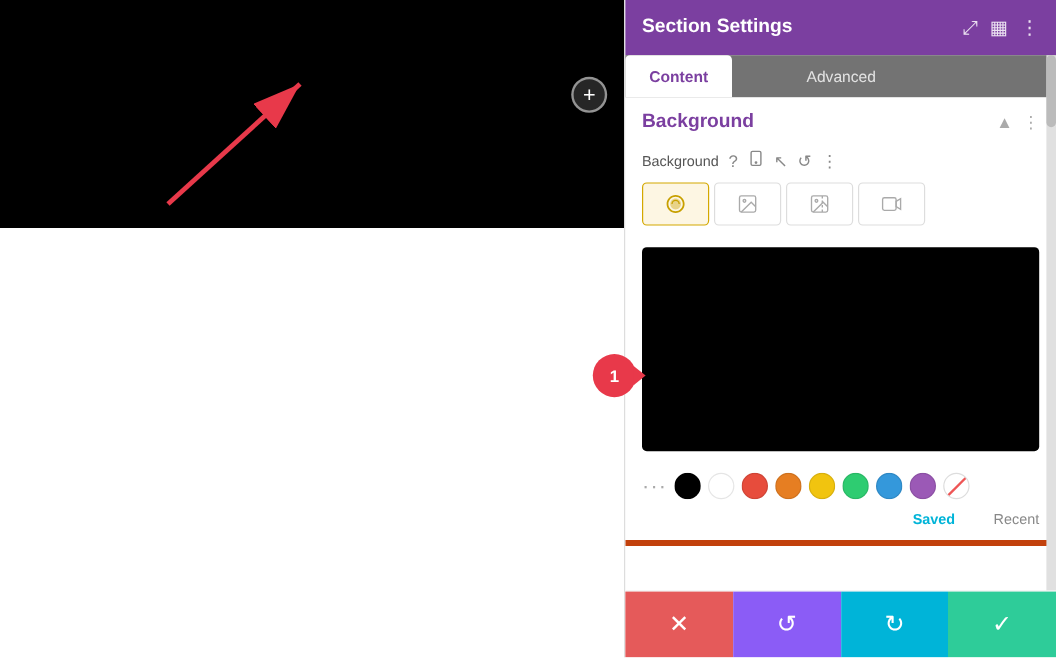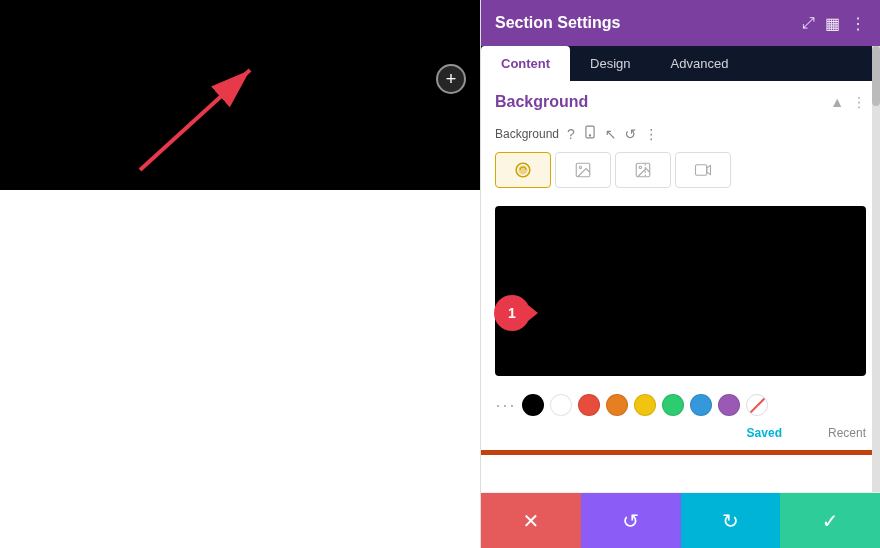--- a/index.html
+++ b/index.html
@@ -77,21 +77,21 @@
       right: -8px;
       top: 50%;
       transform: translateY(-50%);
       border-left: 10px solid #e8394a;
       border-top: 8px solid transparent;
       border-bottom: 8px solid transparent;
     }
 
     
     .panel {
-      width: 400px;
+      width: 360px;
       background: white;
       display: flex;
       flex-direction: column;
       border-left: 1px solid #ddd;
       height: 548px;
       overflow: hidden;
       position: relative;
     }
 
     
@@ -115,23 +115,24 @@
       gap: 10px;
     }
     .header-icon {
       color: rgba(255,255,255,0.85);
       font-size: 16px;
       cursor: pointer;
     }
 
     
     .panel-tabs {
-      background: #0f172a;
+      background: #737373;
       display: flex;
       padding: 0 0 0 0;
+      gap: 42px;
     }
     .tab-item {
       padding: 10px 20px;
       color: rgba(255,255,255,0.8);
       font-size: 13px;
       cursor: pointer;
       font-weight: 500;
       position: relative;
     }
     .tab-item.active {
@@ -282,21 +283,20 @@
       height: 2px;
       background: #e55;
       transform: rotate(-45deg);
     }
 
     
     .saved-recent-row {
       display: flex;
       justify-content: flex-end;
       padding: 0 14px 10px;
-      gap: 14px;
     }
     .saved-recent-label {
       font-size: 12px;
       cursor: pointer;
     }
     .saved-recent-label.active {
       color: #00b4d8;
       font-weight: 600;
     }
     .saved-recent-label.inactive {
@@ -364,23 +364,20 @@
     <div class="panel-header-icons">
       <span class="header-icon">⤢</span>
       <span class="header-icon">▦</span>
       <span class="header-icon">⋮</span>
     </div>
   </div>
 
   <div class="panel-tabs">
     <div class="tab-item active">
       <span>Content</span>
-    </div>
-    <div class="tab-item">
-      <span>Design</span>
     </div>
     <div class="tab-item">
       <span>Advanced</span>
     </div>
   </div>
 
   <div class="panel-content">
     <div class="section-block">
 
       <div class="section-header">

